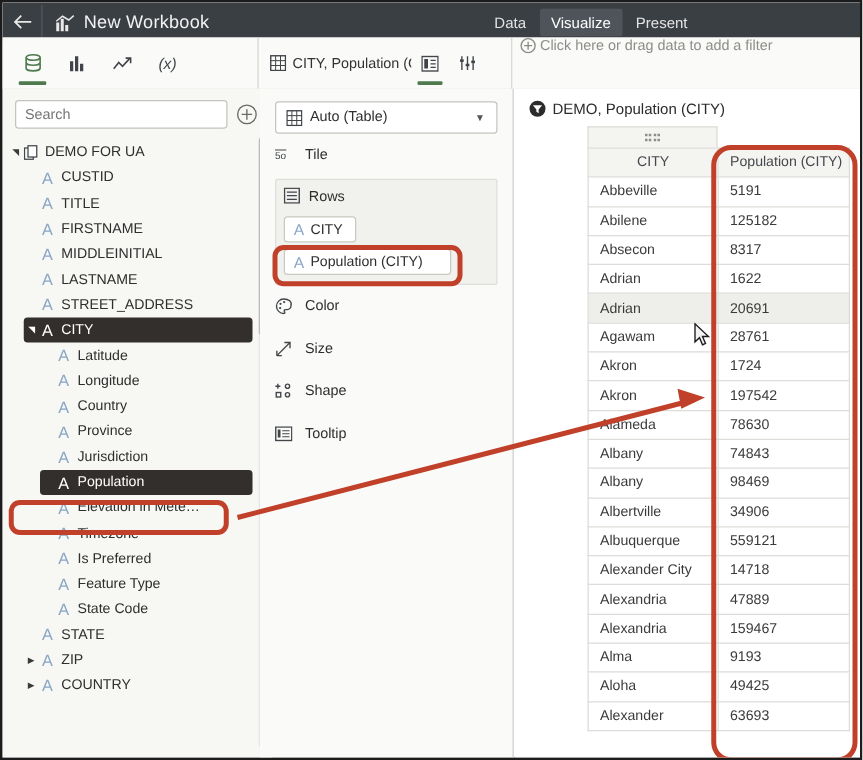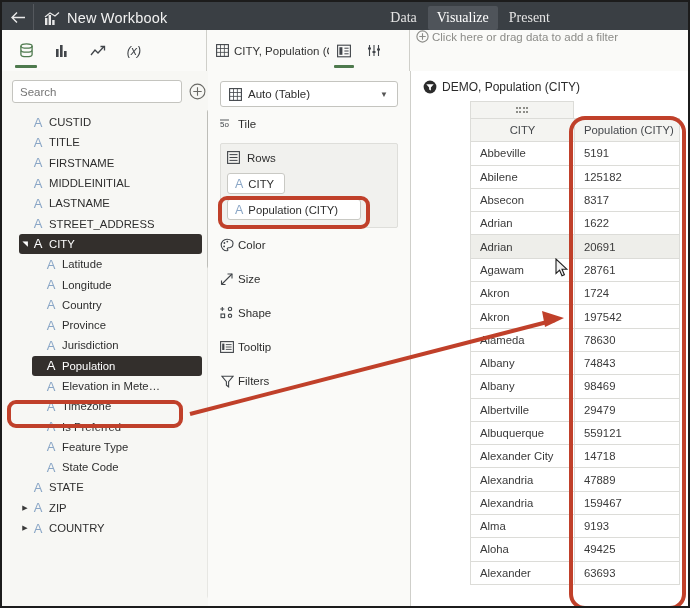--- a/index.html
+++ b/index.html
@@ -35,24 +35,23 @@
   .wb-icon {
     margin-left: 10px; width: 16px; height: 16px;
     display: flex; align-items: flex-end; justify-content: center;
   }
   .wb-title {
     margin-left: 7px;
     font-size: 14.5px; letter-spacing: .2px; color: #f2f2f2;
   }
   .topnav { margin-left: auto; display: flex; align-items: center; height: 28px; padding-right: 128px; }
   .topnav .nav-item {
-    font-size: 14px; color: #e4e4e4;
+    font-size: 12px; color: #e4e4e4;
     padding: 4px 9px; margin: 0 1px; cursor: pointer;
     border-radius: 2px;
-    font-family: Liberation Serif, serif;
   }
   .topnav .nav-item.active { background: #4f545a; color: #ffffff; }
 
   
   .toolbar {
     position: absolute; left: 0; top: 28px;
     width: 686px; height: 41px;
     background: #fafaf8;
     border-bottom: 1px solid #cfcfca;
     display: flex;
@@ -169,21 +168,21 @@
     margin: 10px 12px 0 12px;
     height: 26px;
     border: 1px solid #c4c4bf; border-radius: 3px;
     background: #ffffff;
     display: flex; align-items: center;
     font-size: 11.5px; color: #2e2e2e; cursor: pointer;
   }
   .markdrop .mi { margin: 0 6px 0 8px; display: flex; }
   .markdrop .arrow { margin-left: auto; margin-right: 9px; font-size: 8px; color: #555; }
   .shelfrow {
-    display: flex; align-items: center; gap: 4px;
+    display: flex; align-items: center; gap: 10px;
     margin: 0 12px; height: 34px;
     font-size: 11.5px; color: #2e2e2e; cursor: pointer; text-align: center;
   }
   .shelfrow .si { width: 14px; display: flex; align-items: center; justify-content: center; }
   .rowsbox {
     margin: 2px 12px 0 12px;
     border: 1px solid #dedeDA;
     background: #f1f1ee;
     border-radius: 2px;
     padding: 4px 6px 7px 6px;
@@ -364,20 +363,30 @@
       <input class="searchbox" type="text" placeholder="Search" style="">
       <div class="add-circle">
         <svg width="17" height="17" viewBox="0 0 17 17" aria-hidden="true">
           <circle cx="8.5" cy="8.5" r="7.4" fill="none" stroke="#6a6a66" stroke-width="1.1"></circle>
           <path d="M8.5 4.3 V12.7 M4.3 8.5 H12.7" stroke="#6a6a66" stroke-width="1.1"></path>
         </svg>
       </div>
     </div>
 
     <div class="fieldlist" id="field-list">
+        <div class="frow" style="margin-left: 4px; margin-right: 14px;">
+          <span class="caret" style="transform: rotate(-90deg); display: inline-block;">◢</span>
+          <span class="tblicon">
+            <svg width="12" height="12" viewBox="0 0 12 12">
+              <rect x="0.6" y="2.4" width="7" height="9" fill="none" stroke="#41454a" stroke-width="1"></rect>
+              <rect x="3.4" y="0.6" width="7" height="9" fill="#ffffff" stroke="#41454a" stroke-width="1"></rect>
+            </svg>
+          </span>
+          <span class="flabel">DEMO FOR UA</span>
+        </div>
         <div class="frow" style="margin-left: 17px; margin-right: 14px;">
           <span class="caret"></span>
           <span class="aicon">A</span>
           <span class="flabel">CUSTID</span>
         </div>
         <div class="frow" style="margin-left: 17px; margin-right: 14px;">
           <span class="caret"></span>
           <span class="aicon">A</span>
           <span class="flabel">TITLE</span>
         </div>
@@ -568,28 +577,20 @@
       <span class="si">
         <svg width="14" height="13" viewBox="0 0 14 13" aria-hidden="true">
           <rect x="0.6" y="0.6" width="12.8" height="10.8" fill="none" stroke="#41454a" stroke-width="1.1"></rect>
           <rect x="2.2" y="2.6" width="2.2" height="6.4" fill="#41454a"></rect>
           <path d="M5.8 3.6 H11.6 M5.8 6 H11.6 M5.8 8.4 H11.6" stroke="#41454a" stroke-width="0.9"></path>
         </svg>
       </span>
       <span>Tooltip</span>
     </div>
 
-    <div class="shelfrow">
-      <span class="si">
-        <svg width="13" height="13" viewBox="0 0 13 13" aria-hidden="true">
-          <path d="M0.8 1.2 H12.2 L7.6 6.6 V11.8 L5.4 10.2 V6.6 Z" fill="none" stroke="#41454a" stroke-width="1.1"></path>
-        </svg>
-      </span>
-      <span>Filters</span>
-    </div>
   </div>
 
   <div class="rightpanel">
     <div class="viz-title">
       <span style="display:flex;">
         <svg width="14" height="14" viewBox="0 0 14 14" aria-hidden="true">
           <circle cx="7" cy="7" r="6.4" fill="#2b2b2b"></circle>
           <path d="M3.3 4.2 H10.7 L7.9 7.6 V10.6 L6.1 9.4 V7.6 Z" fill="#ffffff"></path>
         </svg>
       </span>
@@ -660,21 +661,21 @@
             <tr class="">
               <td>Albany</td>
               <td>74843</td>
             </tr>
             <tr class="">
               <td>Albany</td>
               <td>98469</td>
             </tr>
             <tr class="">
               <td>Albertville</td>
-              <td>29479</td>
+              <td>34906</td>
             </tr>
             <tr class="">
               <td>Albuquerque</td>
               <td>559121</td>
             </tr>
             <tr class="">
               <td>Alexander City</td>
               <td>14718</td>
             </tr>
             <tr class="">

